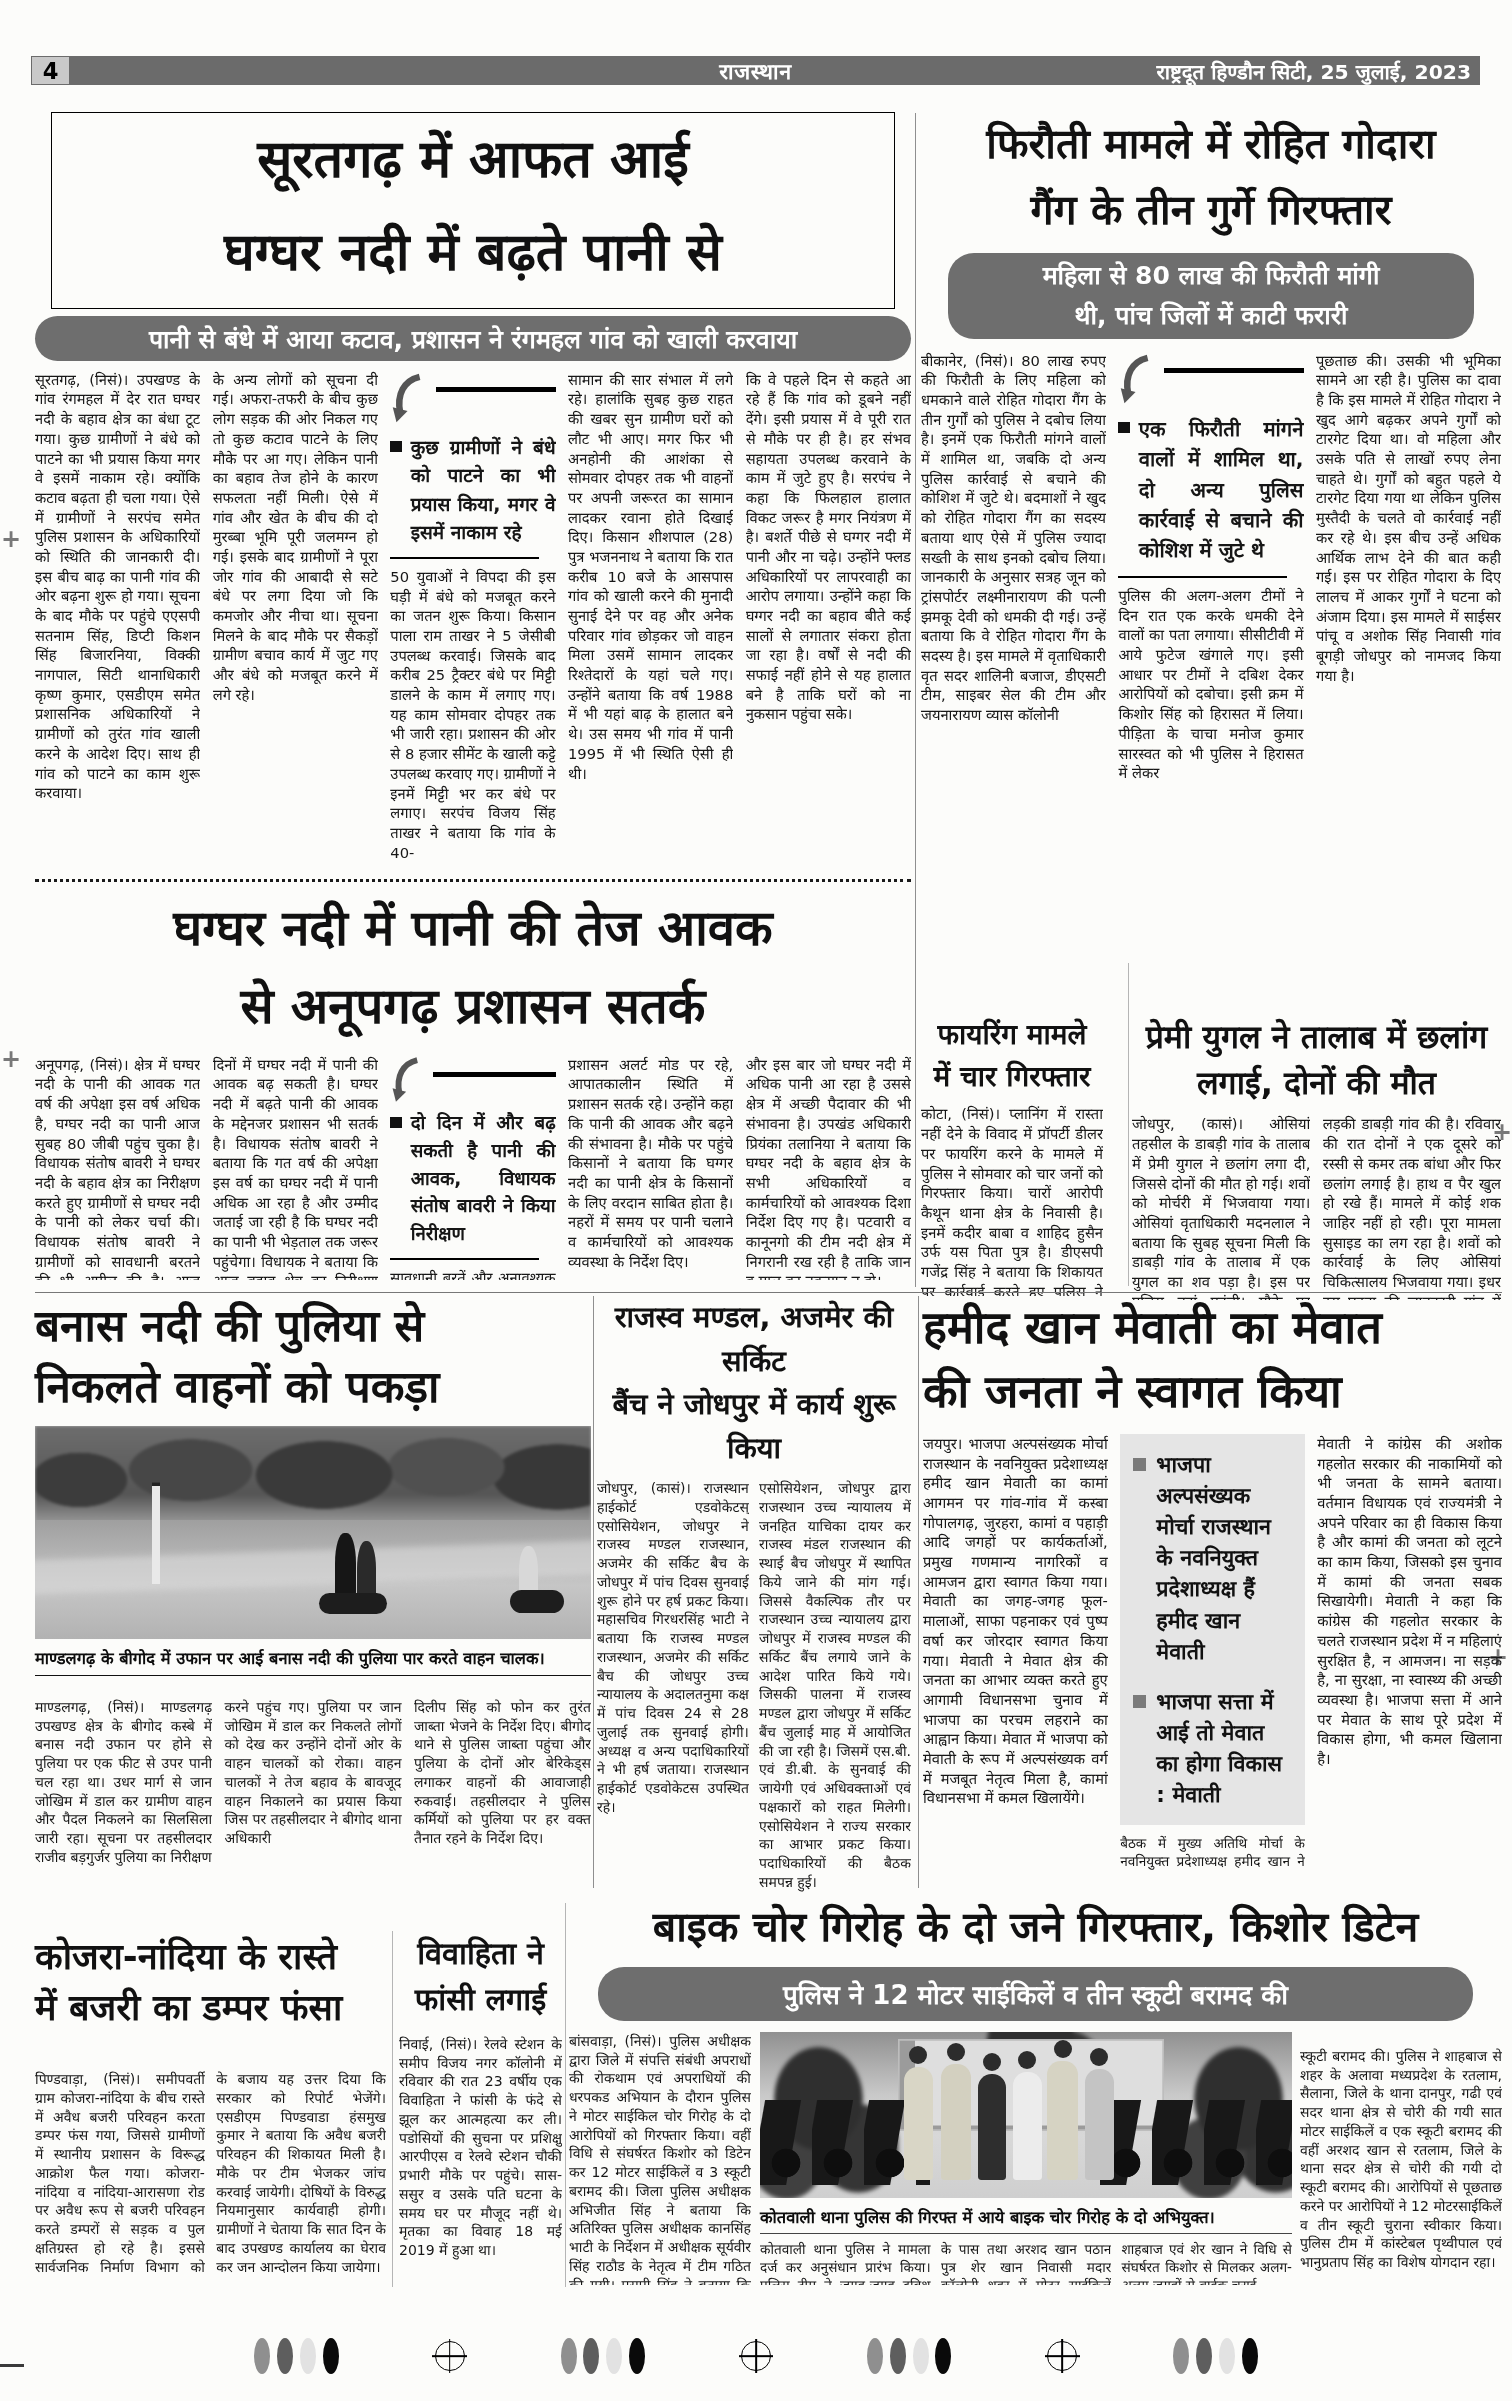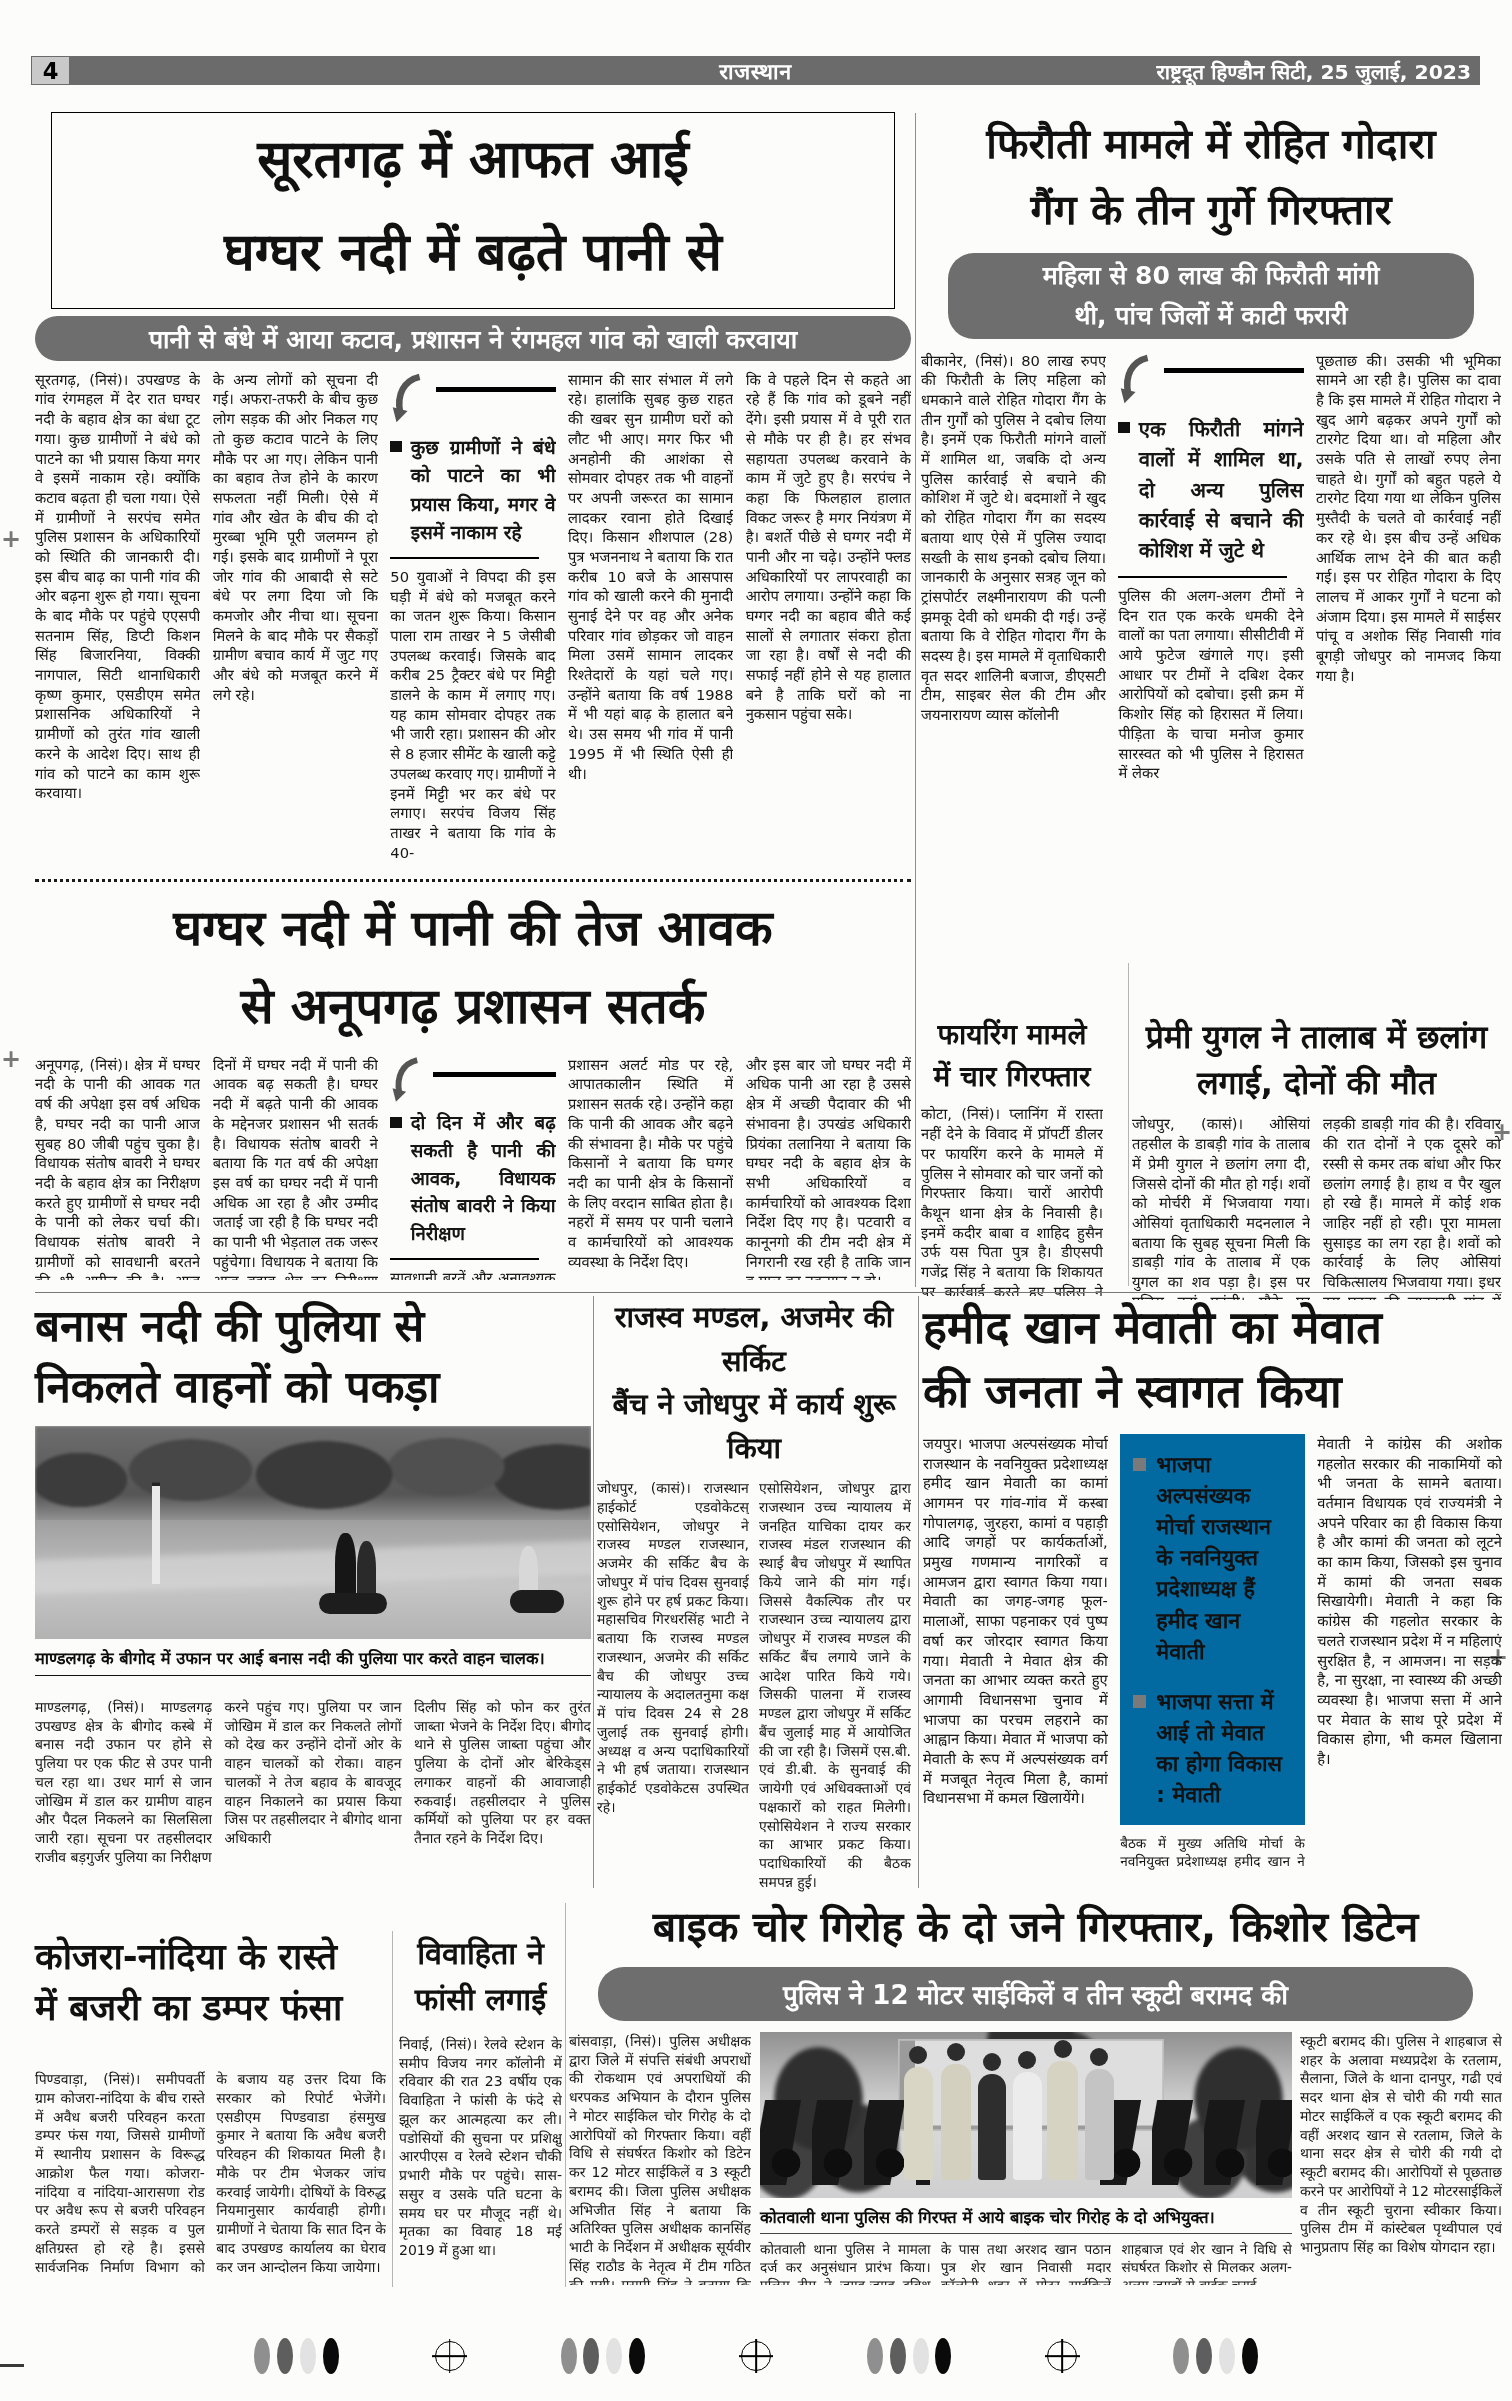--- a/index.html
+++ b/index.html
@@ -82,39 +82,39 @@
   
   .board{left:597px;top:1296px;width:314px;height:592px;}
   .board-h{font-size:29px;font-weight:700;line-height:1.5;text-align:center;}
   .board-cols{margin-top:9px;height:486px;}
   .board-cols>div{flex:1;font-size:14px;}
   
   .hamid{left:923px;top:1296px;width:579px;height:592px;}
   .hamid-h{font-size:45px;font-weight:700;line-height:1.42;}
   .hamid-row{margin-top:10.2px;display:flex;gap:12.4px;height:438px;}
   .hamid-row>div{flex:1;overflow:hidden;}
-  .bulletbox{background:#0369a1;padding:14.7px 12.4px;overflow:hidden;}
+  .bulletbox{background:#e5e5e5;padding:14.7px 12.4px;overflow:hidden;}
   .bullet{display:flex;gap:10.2px;font-size:21.5px;font-weight:700;line-height:1.45;}
   .bullet + .bullet{margin-top:19px;}
   .bsq{flex:0 0 auto;width:13.6px;height:13.6px;background:#7a7a7a;margin-top:9px;}
   .hamid-midrest{margin-top:9px;font-size:13.6px;}
   
   .dumper{left:35px;top:1931px;width:351px;height:356px;}
   .dumper-h{font-size:36px;font-weight:700;line-height:1.42;}
   .dumper-cols{margin-top:37px;height:206px;}
   .dumper-cols>div{flex:1;font-size:14px;}
   .suicide{left:399px;top:1931px;width:163px;height:356px;}
   .suicide-h{font-size:30.5px;font-weight:700;line-height:1.5;text-align:center;}
   .suicide-b{margin-top:12.4px;height:237px;font-size:14px;}
   .bikes{left:569px;top:1899px;width:933px;height:388px;}
   .bikes-h{font-size:41px;font-weight:700;white-space:nowrap;text-align:center;line-height:1.4;}
   .bikes-kick{margin:10.2px 29px 0;height:54px;font-size:26px;}
   .bikes-body{position:relative;margin-top:11.3px;height:253px;}
   .bikes-colL{position:absolute;left:0;top:0;width:182px;height:253px;font-size:14px;}
-  .bikes-colR{position:absolute;left:731px;top:0;width:202px;height:253px;font-size:14px;}
+  .bikes-colR{position:absolute;left:731px;top:15px;width:202px;height:253px;font-size:14px;}
   .photo-police{position:absolute;left:191px;top:0;width:532px;height:166px;background:linear-gradient(180deg,#909090,#c9c9c9 38%,#d8d8d8 62%,#cfcfcf);overflow:hidden;}
   .pp-foliage{position:absolute;filter:blur(2.3px);background:
       radial-gradient(ellipse 73px 85px at 50% 40%, #2f2f2f 60%, transparent 61%),
       radial-gradient(ellipse 62px 68px at 30% 70%, #404040 60%, transparent 61%),
       radial-gradient(ellipse 68px 73px at 75% 65%, #353535 60%, transparent 61%);}
   .pp-building{position:absolute;left:26%;top:4%;width:50%;height:56%;background:#dedede;
       box-shadow:inset 0 0 0 1.7px #bdbdbd, inset 34px -22.6px 0 -17px #9b9b9b;}
   .pp-bikerow{position:absolute;bottom:8%;height:85px;
       background:
         radial-gradient(circle at 26px 63px, #0e0e0e 14px, rgba(0,0,0,0) 14.7px),

